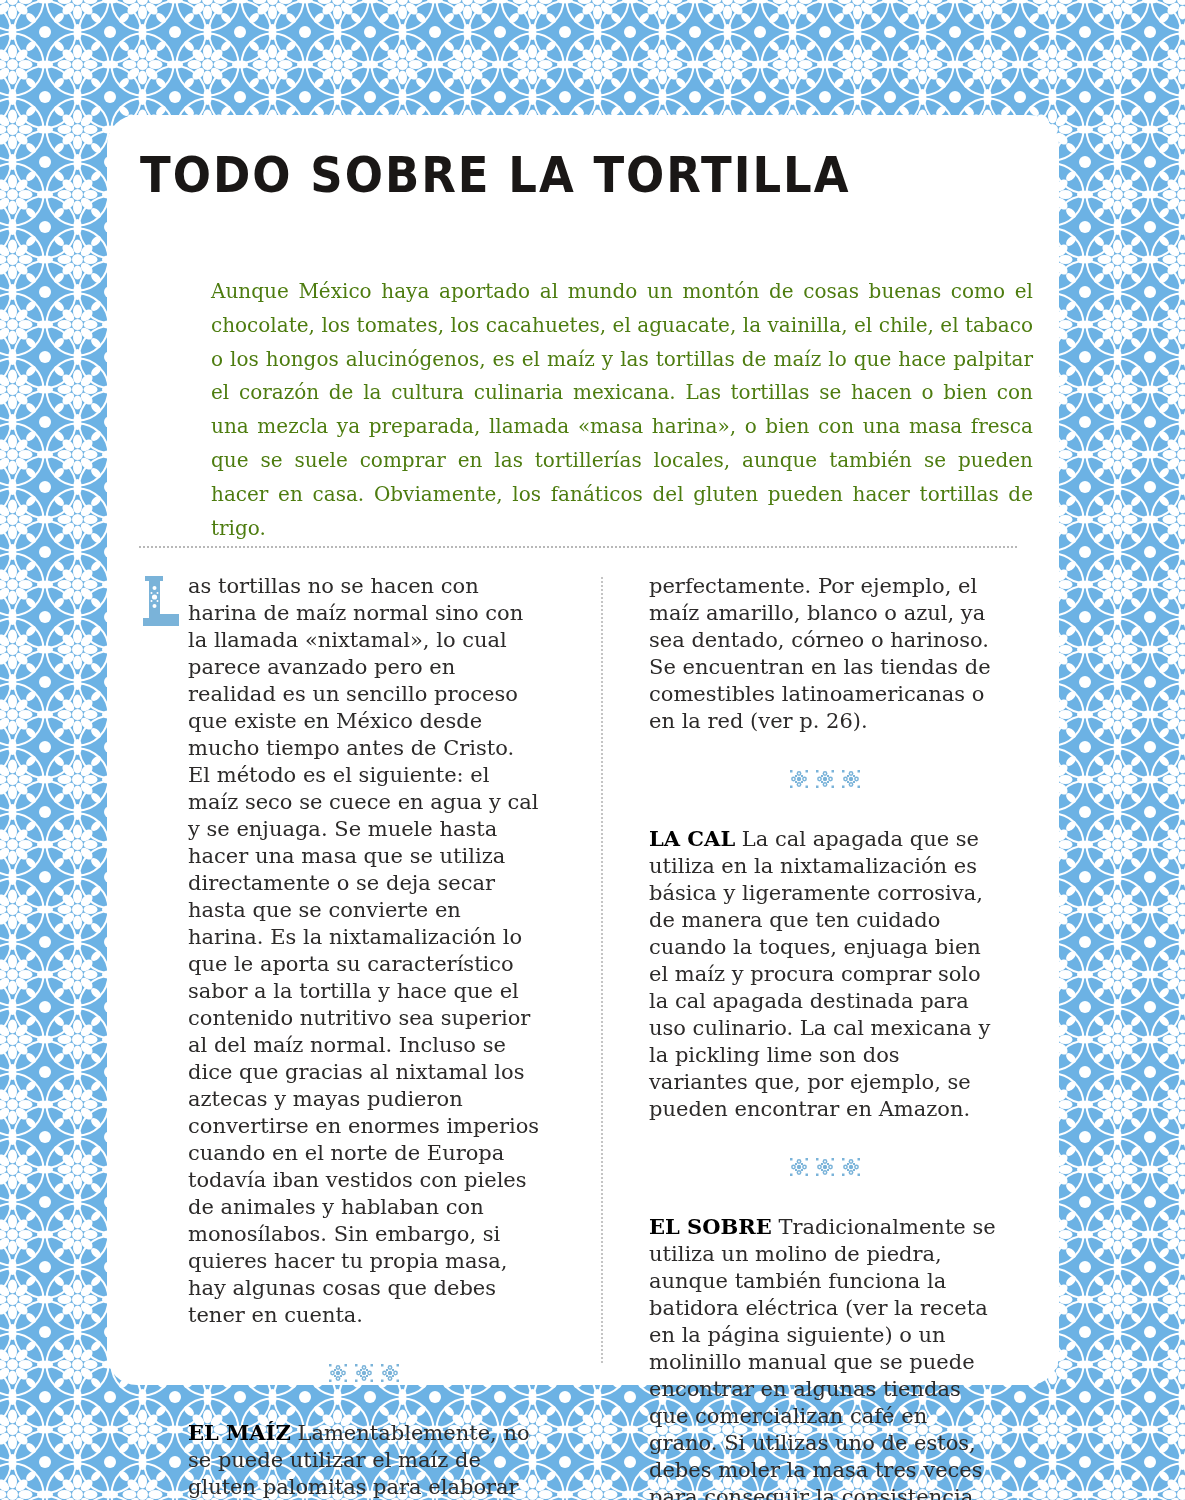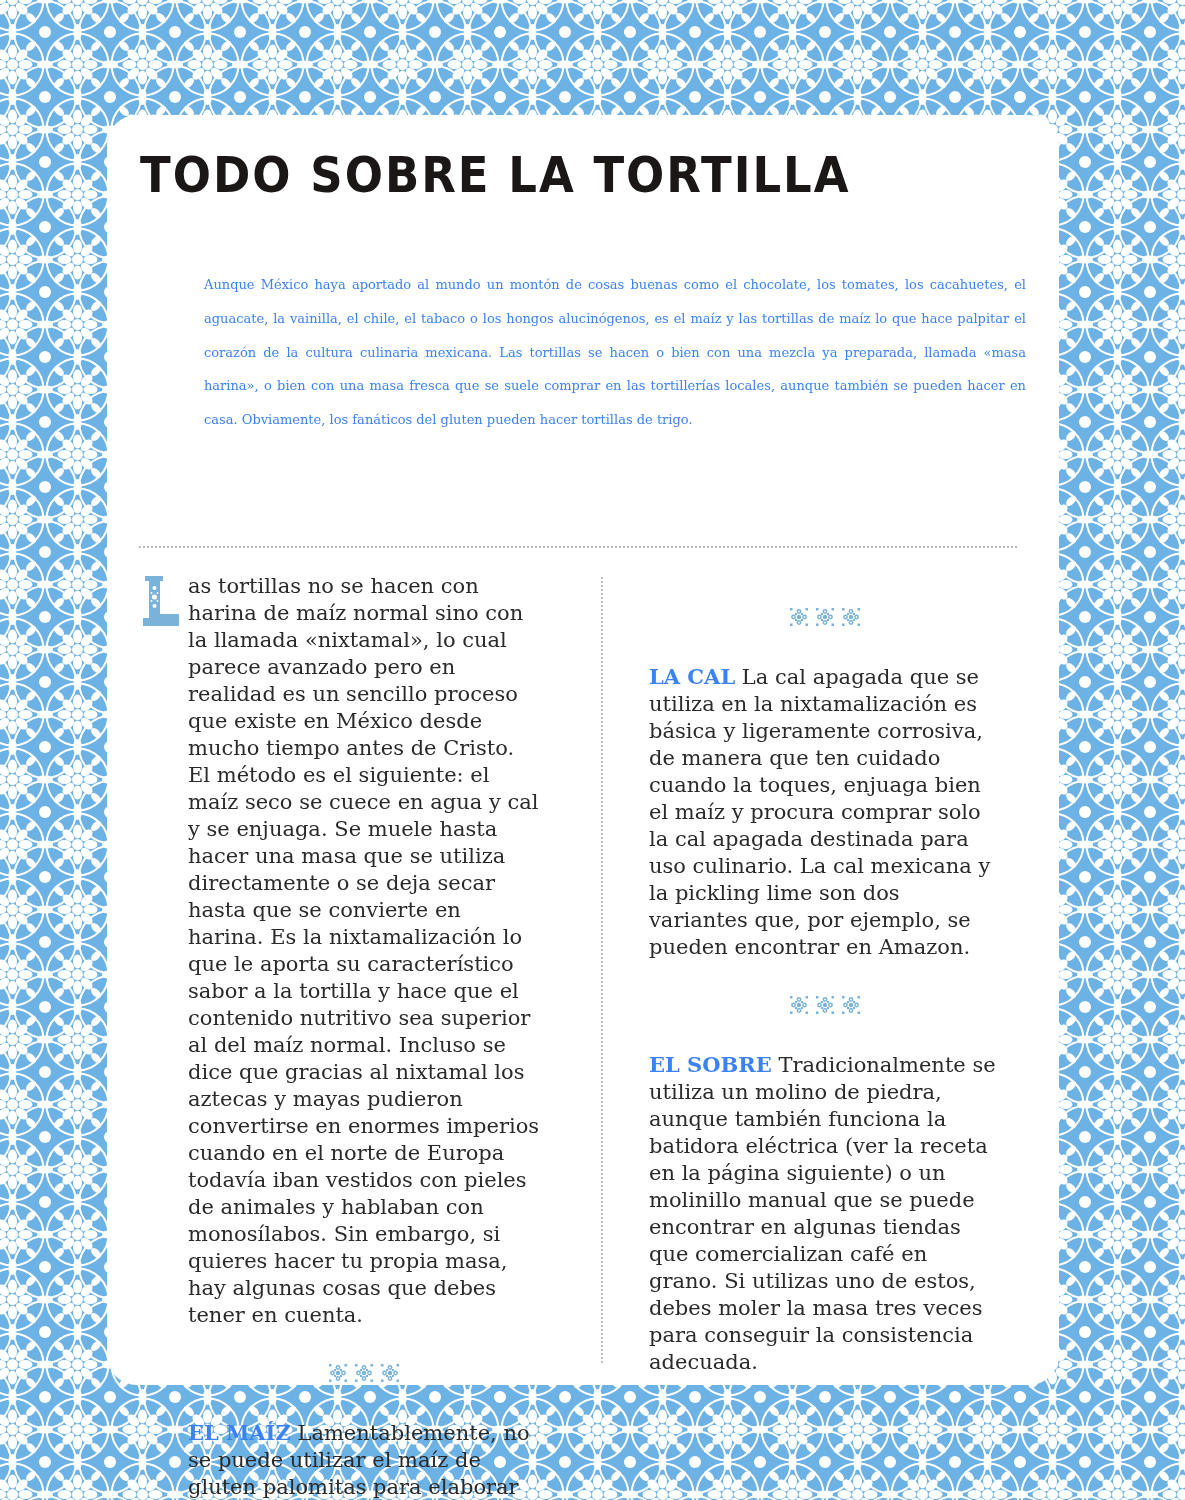--- a/index.html
+++ b/index.html
@@ -42,25 +42,25 @@
     font-family: "DejaVu Serif", serif;
     font-weight: bold;
     font-size: 20px;
     color: #7ab3d9;
     white-space: nowrap;
   }
   .intro {
     position: absolute;
     left: 87px; top: 143px;
     width: 822px;
-    margin: 10px;
-    font-family: "DejaVu Serif", serif;
-    font-size: 13px;
+    margin: 17px;
+    font-family: "DejaVu Serif", serif;
+    font-size: 20px;
     line-height: 33.8px;
-    color: #3b82f6;
+    color: #4d7c0f;
     text-align: justify;
     hyphens: none;
   }
   .dotted-divider {
     position: absolute;
     left: 32px; top: 431px;
     width: 878px; height: 0;
     border-top: 2px dotted #b8b8b8;
   }
   .col-divider {
@@ -89,21 +89,21 @@
   }
   .ornament-row {
     display: flex;
     justify-content: center;
     gap: 6px;
     height: 20px;
     margin: 34px 0 36px 0;
     width: 352px;
   }
   .ornament { width: 20px; height: 20px; display: block; }
-  .sec-head { font-weight: bold; color: #3b82f6; }
+  .sec-head { font-weight: bold; color: #000000; }
 </style>
 </head>
 <body>
 
 <svg id="pattern" xmlns="http://www.w3.org/2000/svg" width="1185" height="1500">
   <defs>
     <pattern id="tile" x="-20" y="-33" width="65" height="65" patternUnits="userSpaceOnUse">
       <rect width="65" height="65" fill="#6cb2e4"></rect>
 
       <circle cx="32.5" cy="32.5" r="31" fill="none" stroke="#ffffff" stroke-width="2"></circle>
@@ -206,20 +206,21 @@
         </svg>
       <svg class="ornament">
           <use href="#orn"></use>
         </svg>
     </div>
 
     <p><span class="sec-head">EL MAÍZ</span><span> Lamentablemente, no se puede utilizar el maíz de gluten palomitas para elaborar la masa fresca. Pero casi todas las demás variedades funcionan</span></p>
   </div>
 
   <div class="col col-right">
+    <p>perfectamente. Por ejemplo, el maíz amarillo, blanco o azul, ya sea dentado, córneo o harinoso. Se encuentran en las tiendas de comestibles latinoamericanas o en la red (ver p. 26).</p>
 
     <div class="ornament-row">
       <svg class="ornament">
           <use href="#orn"></use>
         </svg>
       <svg class="ornament">
           <use href="#orn"></use>
         </svg>
       <svg class="ornament">
           <use href="#orn"></use>

